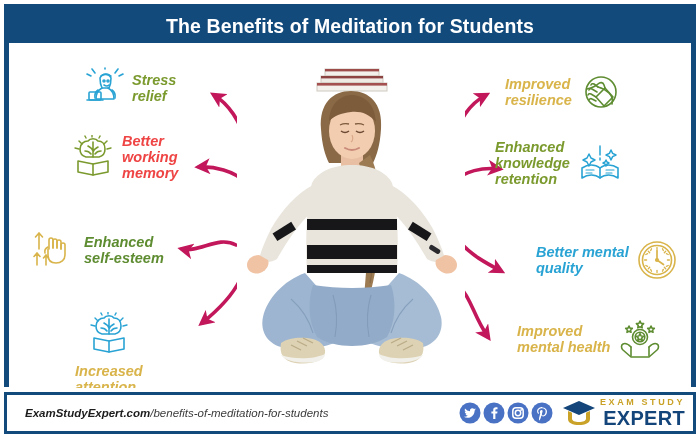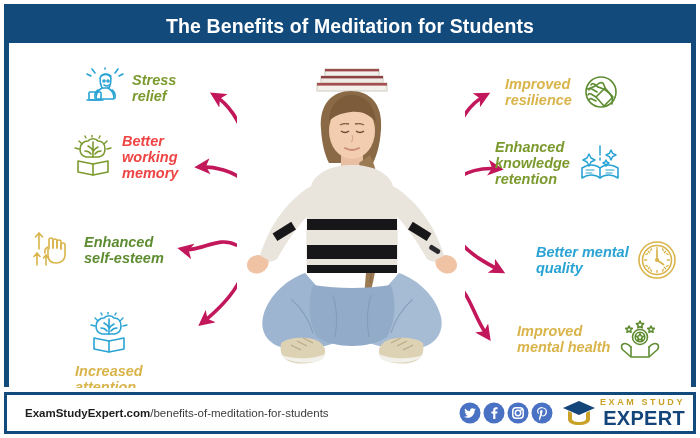--- a/index.html
+++ b/index.html
@@ -110,20 +110,21 @@
     display: flex;
     align-items: center;
   }
   .footer-url {
     position: absolute;
     left: 18px;
     font-size: 11.5px;
     color: #3c3c3c;
     white-space: nowrap;
     font-family: "Liberation Sans", sans-serif;
+    font-style: italic;
   }
   .footer-url .u-bold { font-weight: bold; color: #1d1d1d; }
 
   .social {
     position: absolute;
     left: 452px; top: 50%;
     transform: translateY(-50%);
     display: flex; gap: 2px;
   }
   .soc-ico { display: block; }

